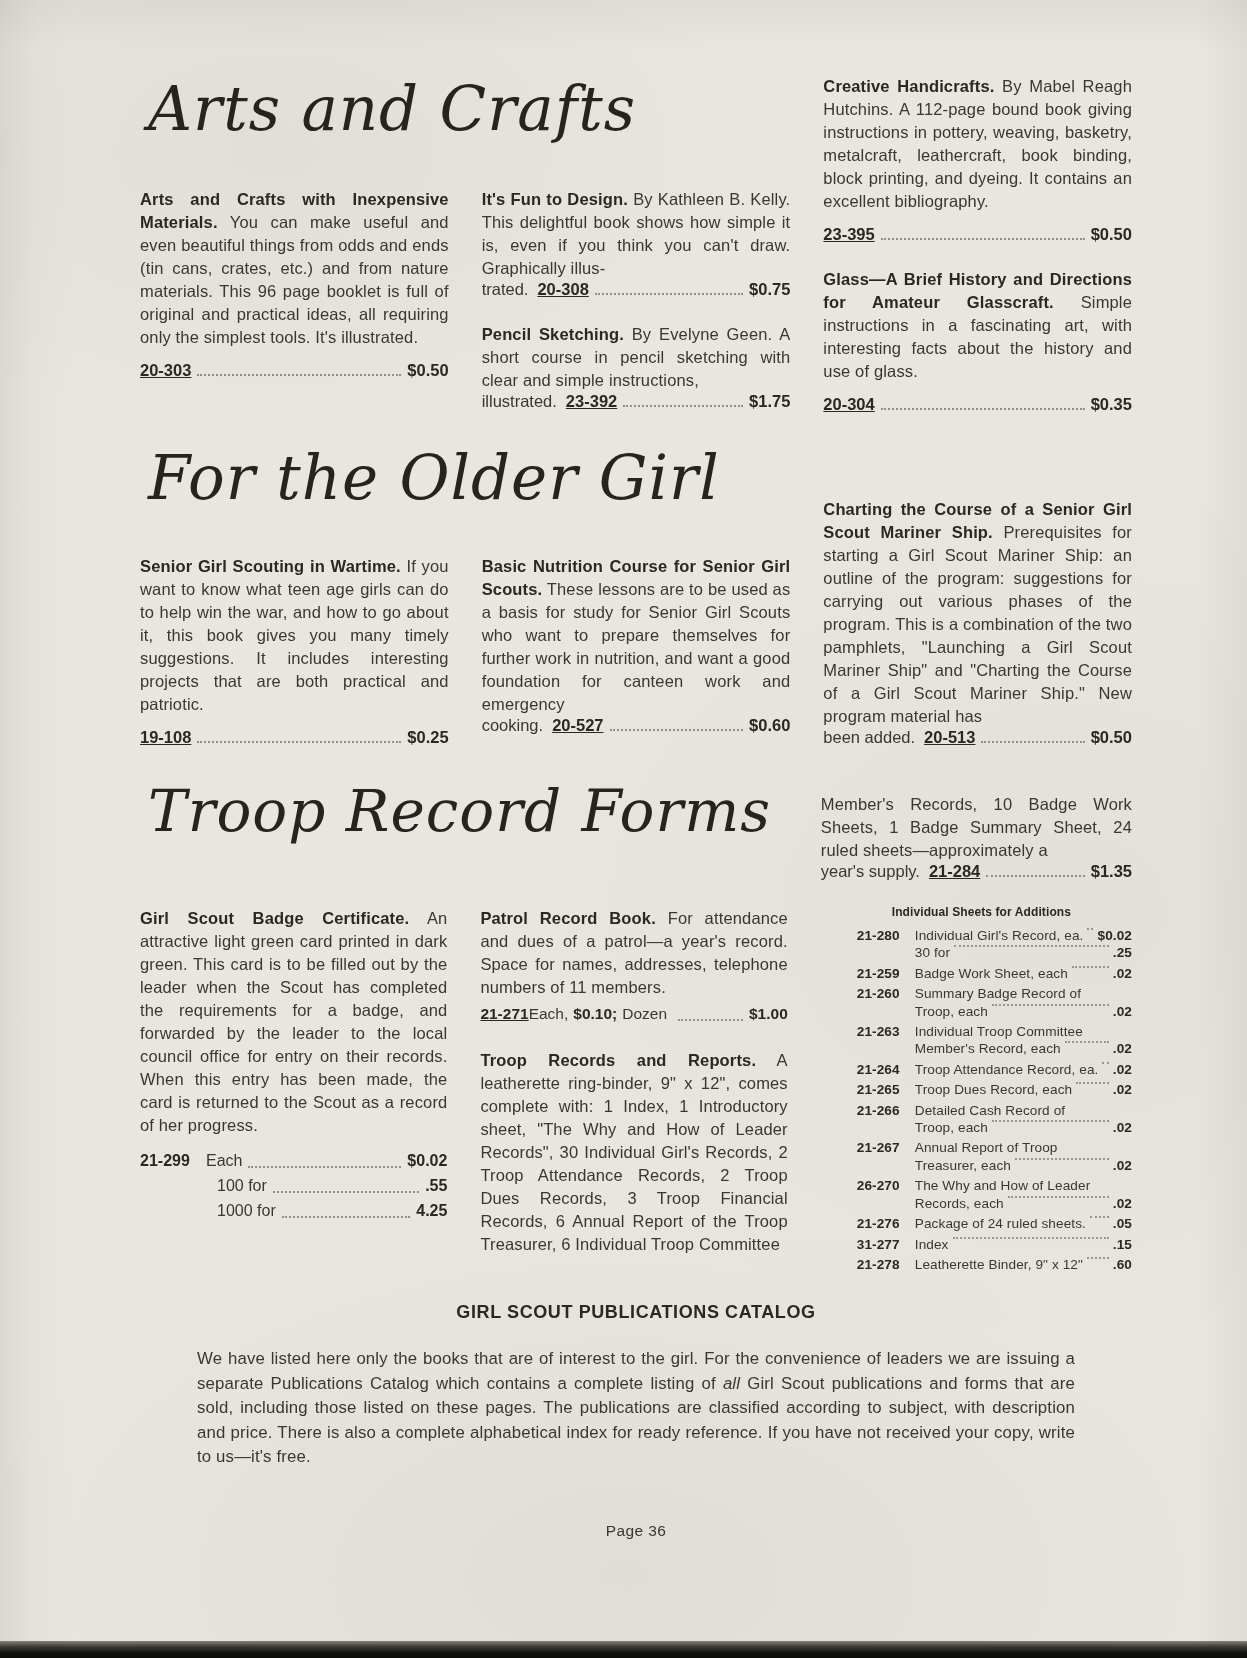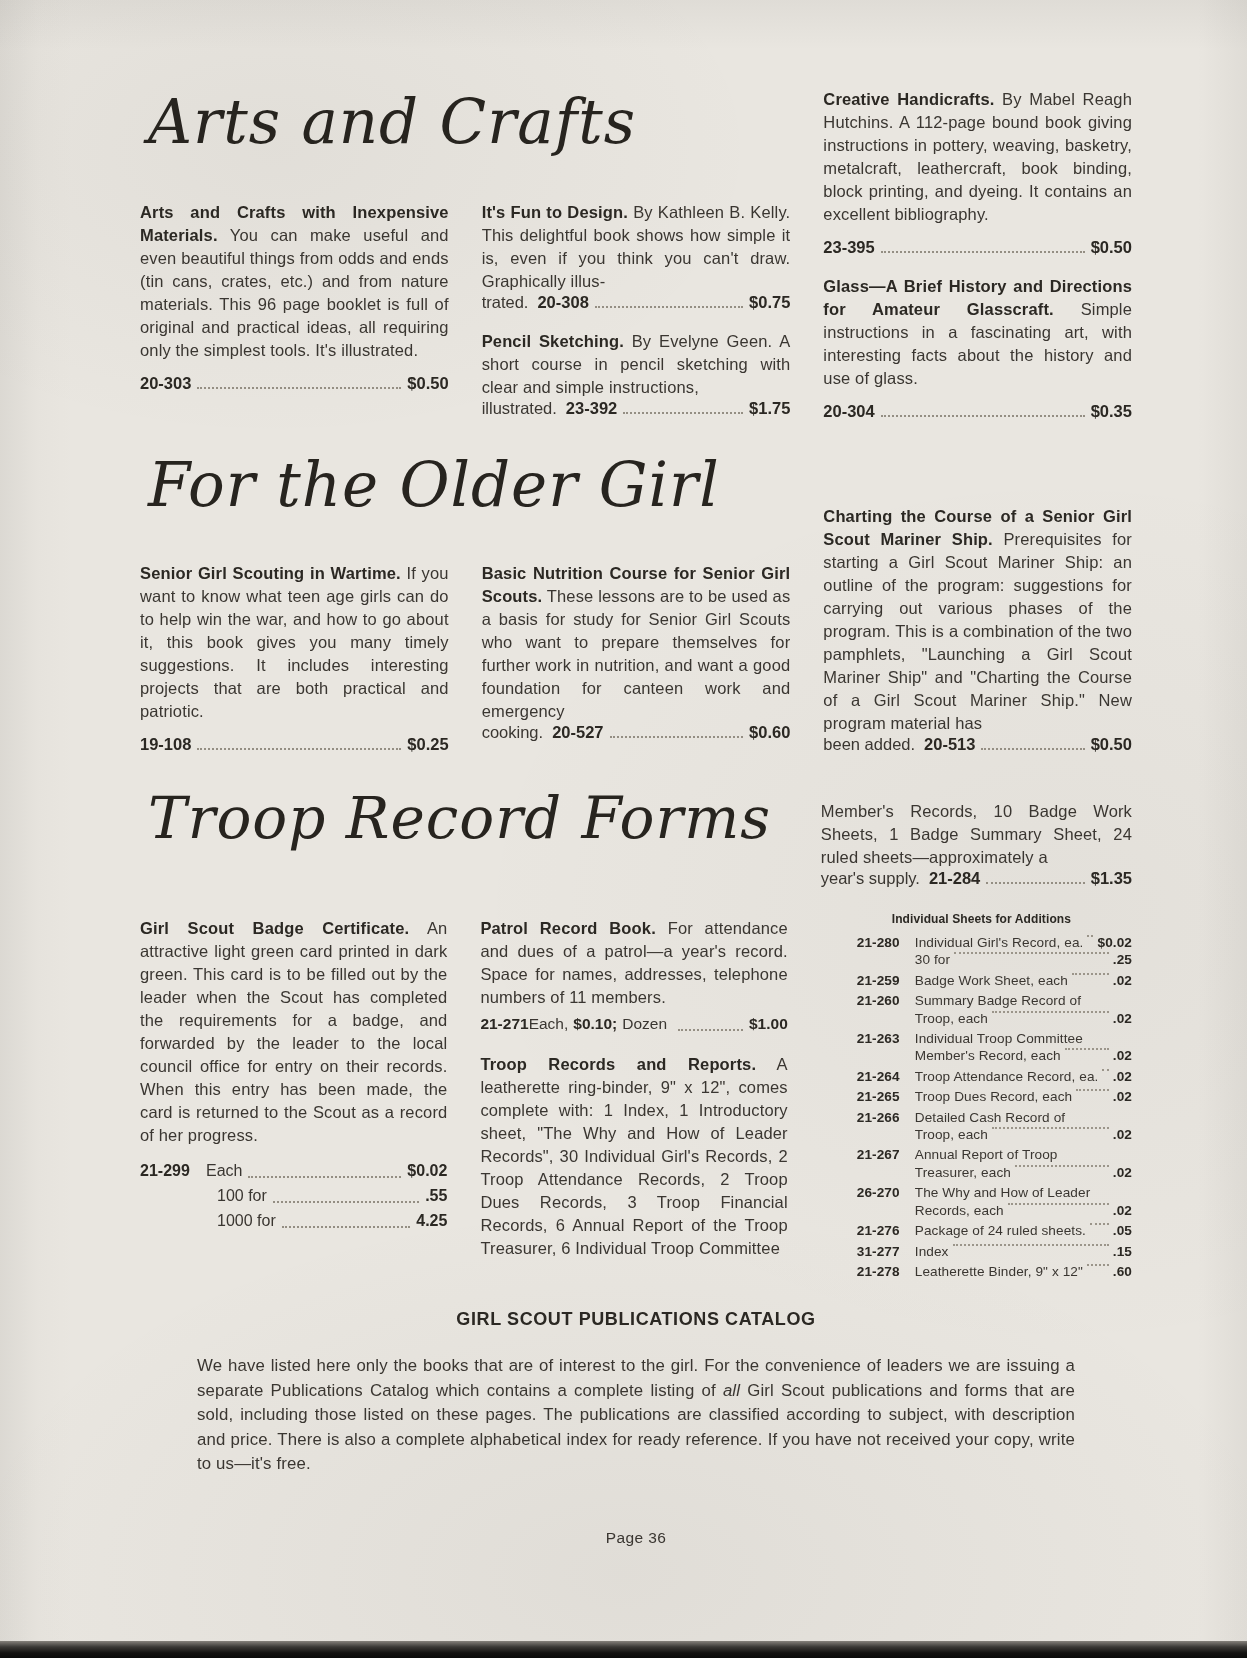--- a/index.html
+++ b/index.html
@@ -15,21 +15,21 @@
       radial-gradient(ellipse 800px 600px at 85% 55%, rgba(60,55,48,0.035), transparent 75%),
       radial-gradient(ellipse 900px 500px at 50% 95%, rgba(60,55,48,0.05), transparent 75%),
       linear-gradient(90deg, rgba(40,38,34,0.07), rgba(40,38,34,0.015) 3%, rgba(0,0,0,0) 6%, rgba(0,0,0,0) 96%, rgba(40,38,34,0.05)),
       linear-gradient(180deg, rgba(40,38,34,0.05), rgba(0,0,0,0) 3%),
       #e9e6e0;
   }
   .scan-bottom-band{
     position:absolute;left:0;right:0;bottom:0;height:17px;
     background:linear-gradient(180deg,#85817b 0%, #3a3835 35%, #141311 70%, #0b0b0a 100%);
   }
-  .content{position:absolute;left:140px;top:88px;width:992px;}
+  .content{position:absolute;left:140px;top:75px;width:992px;}
 
   
   .sec{display:grid;grid-template-columns:1fr 1fr 1fr;column-gap:33px;}
   .sec .heading-cell{grid-column:1 / 3;grid-row:1;}
   .sec .col-1{grid-column:1;grid-row:2;}
   .sec .col-2{grid-column:2;grid-row:2;}
   .sec .col-3{grid-column:3;grid-row:1 / 3;}
   .sec-older{margin-top:30px;}
   .sec-troop{margin-top:32px;}
   .sec-older .col-3{margin-top:54px;}
@@ -40,26 +40,26 @@
     font-family:"DejaVu Serif",serif;
     font-style:italic;font-weight:normal;
     font-size:61px;line-height:1.12;
     letter-spacing:1px;color:#27241f;
     white-space:nowrap;
   }
   .sec-troop .script-heading{font-size:58px;}
 
   
   .item{margin:0;}
-  .item + .item{margin-top:18px;}
+  .item + .item{margin-top:24px;}
   .item p{margin:0;text-align:justify;font-size:16.5px;line-height:23px;letter-spacing:0.15px;}
   .ttl{font-weight:bold;color:#2b2823;}
   .price-line{display:flex;align-items:flex-end;font-size:16.5px;margin-top:12px;}
   .price-line.inline{margin-top:0;}
-  .code{font-weight:bold;color:#2b2823;white-space:nowrap;}
+  .code{font-weight:bold;color:#2b2823;white-space:nowrap;text-decoration:underline;}
   .lead{margin-right:9px;white-space:nowrap;}
   .dots{flex:1 1 auto;min-width:12px;border-bottom:2px dotted #948e83;margin:0 6px 4px 6px;height:1px;}
   .price{font-weight:bold;color:#2b2823;white-space:nowrap;}
 
   
   .cert-rows{margin-top:13px;}
   .cert-row{display:flex;align-items:flex-end;font-size:16px;line-height:22px;margin-top:3px;}
   .cert-code{font-weight:bold;flex:0 0 66px;color:#2b2823;}
   .cert-row .label{white-space:nowrap;}
   .cert-row.indent .label{padding-left:11px;}

